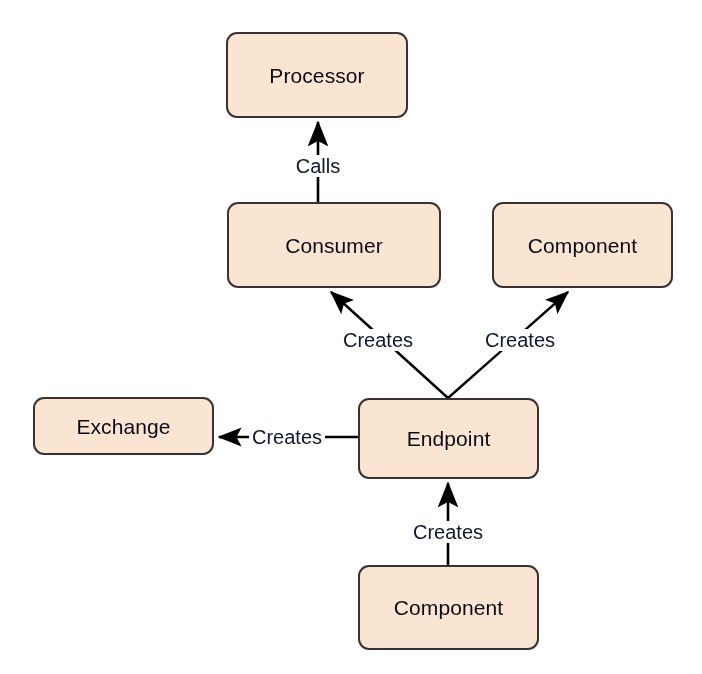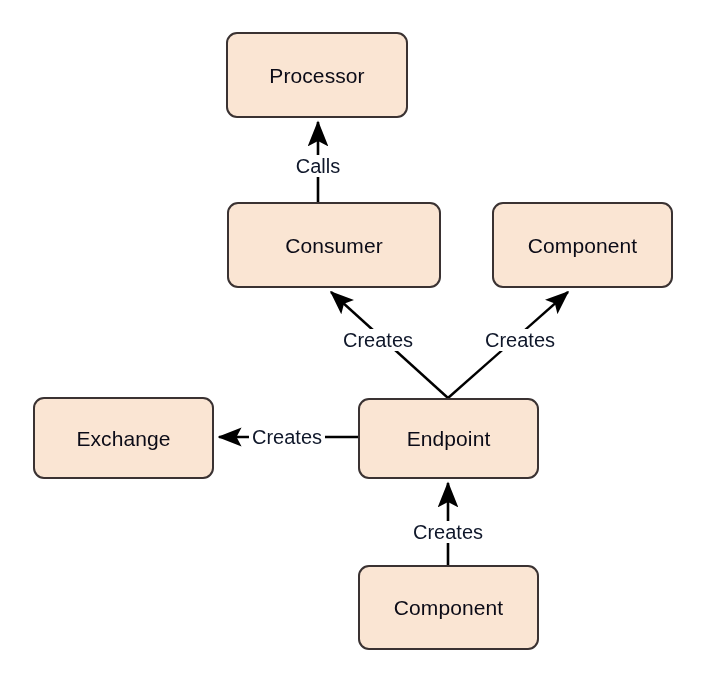--- a/index.html
+++ b/index.html
@@ -95,21 +95,21 @@
   </div>
 
   <div class="node" style="left:227px; top:202px; width:214px; height:86px;">
     <span class="node-label">Consumer</span>
   </div>
 
   <div class="node" style="left:492px; top:202px; width:181px; height:86px;">
     <span class="node-label">Component</span>
   </div>
 
-  <div class="node" style="left:33px; top:397px; width:181px; height:82px;">
+  <div class="node" style="left:33px; top:397px; width:181px; height:58px;">
     <span class="node-label">Exchange</span>
   </div>
 
   <div class="node" style="left:358px; top:565px; width:181px; height:85px;">
     <span class="node-label">Component</span>
   </div>
 
   <div class="node" style="left:358px; top:398px; width:181px; height:81px;">
     <span class="node-label">Endpoint</span>
   </div>

